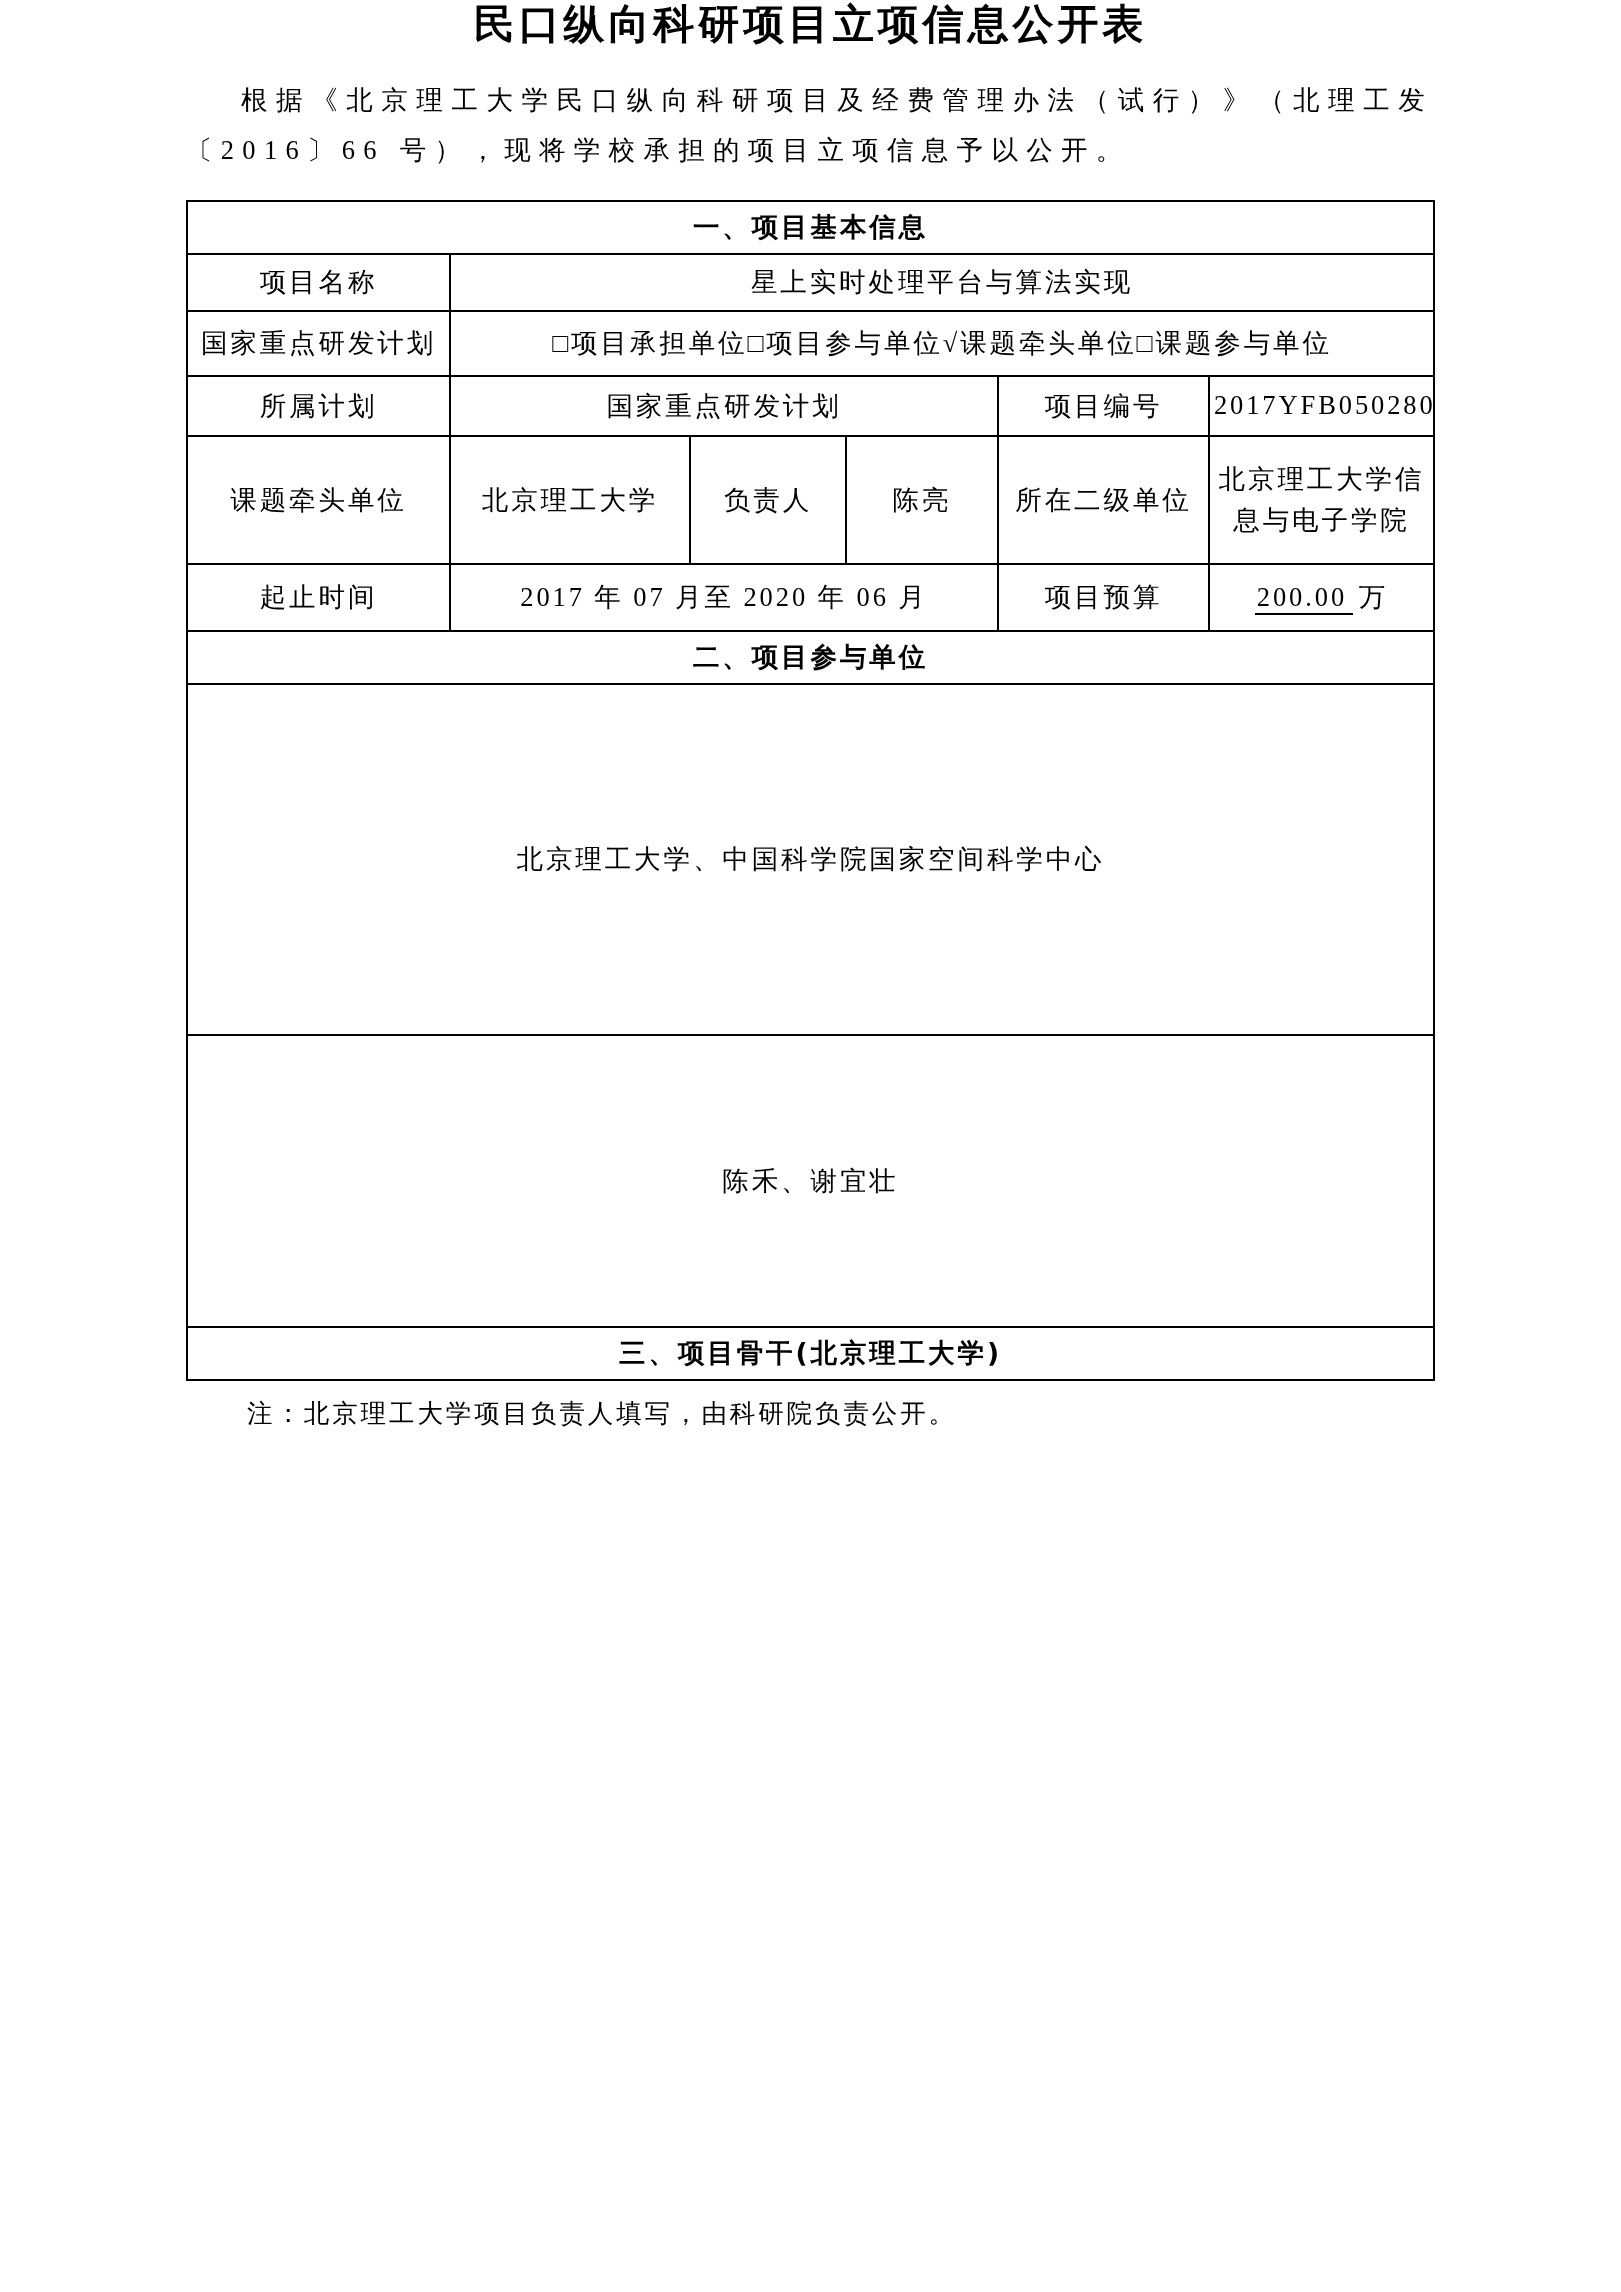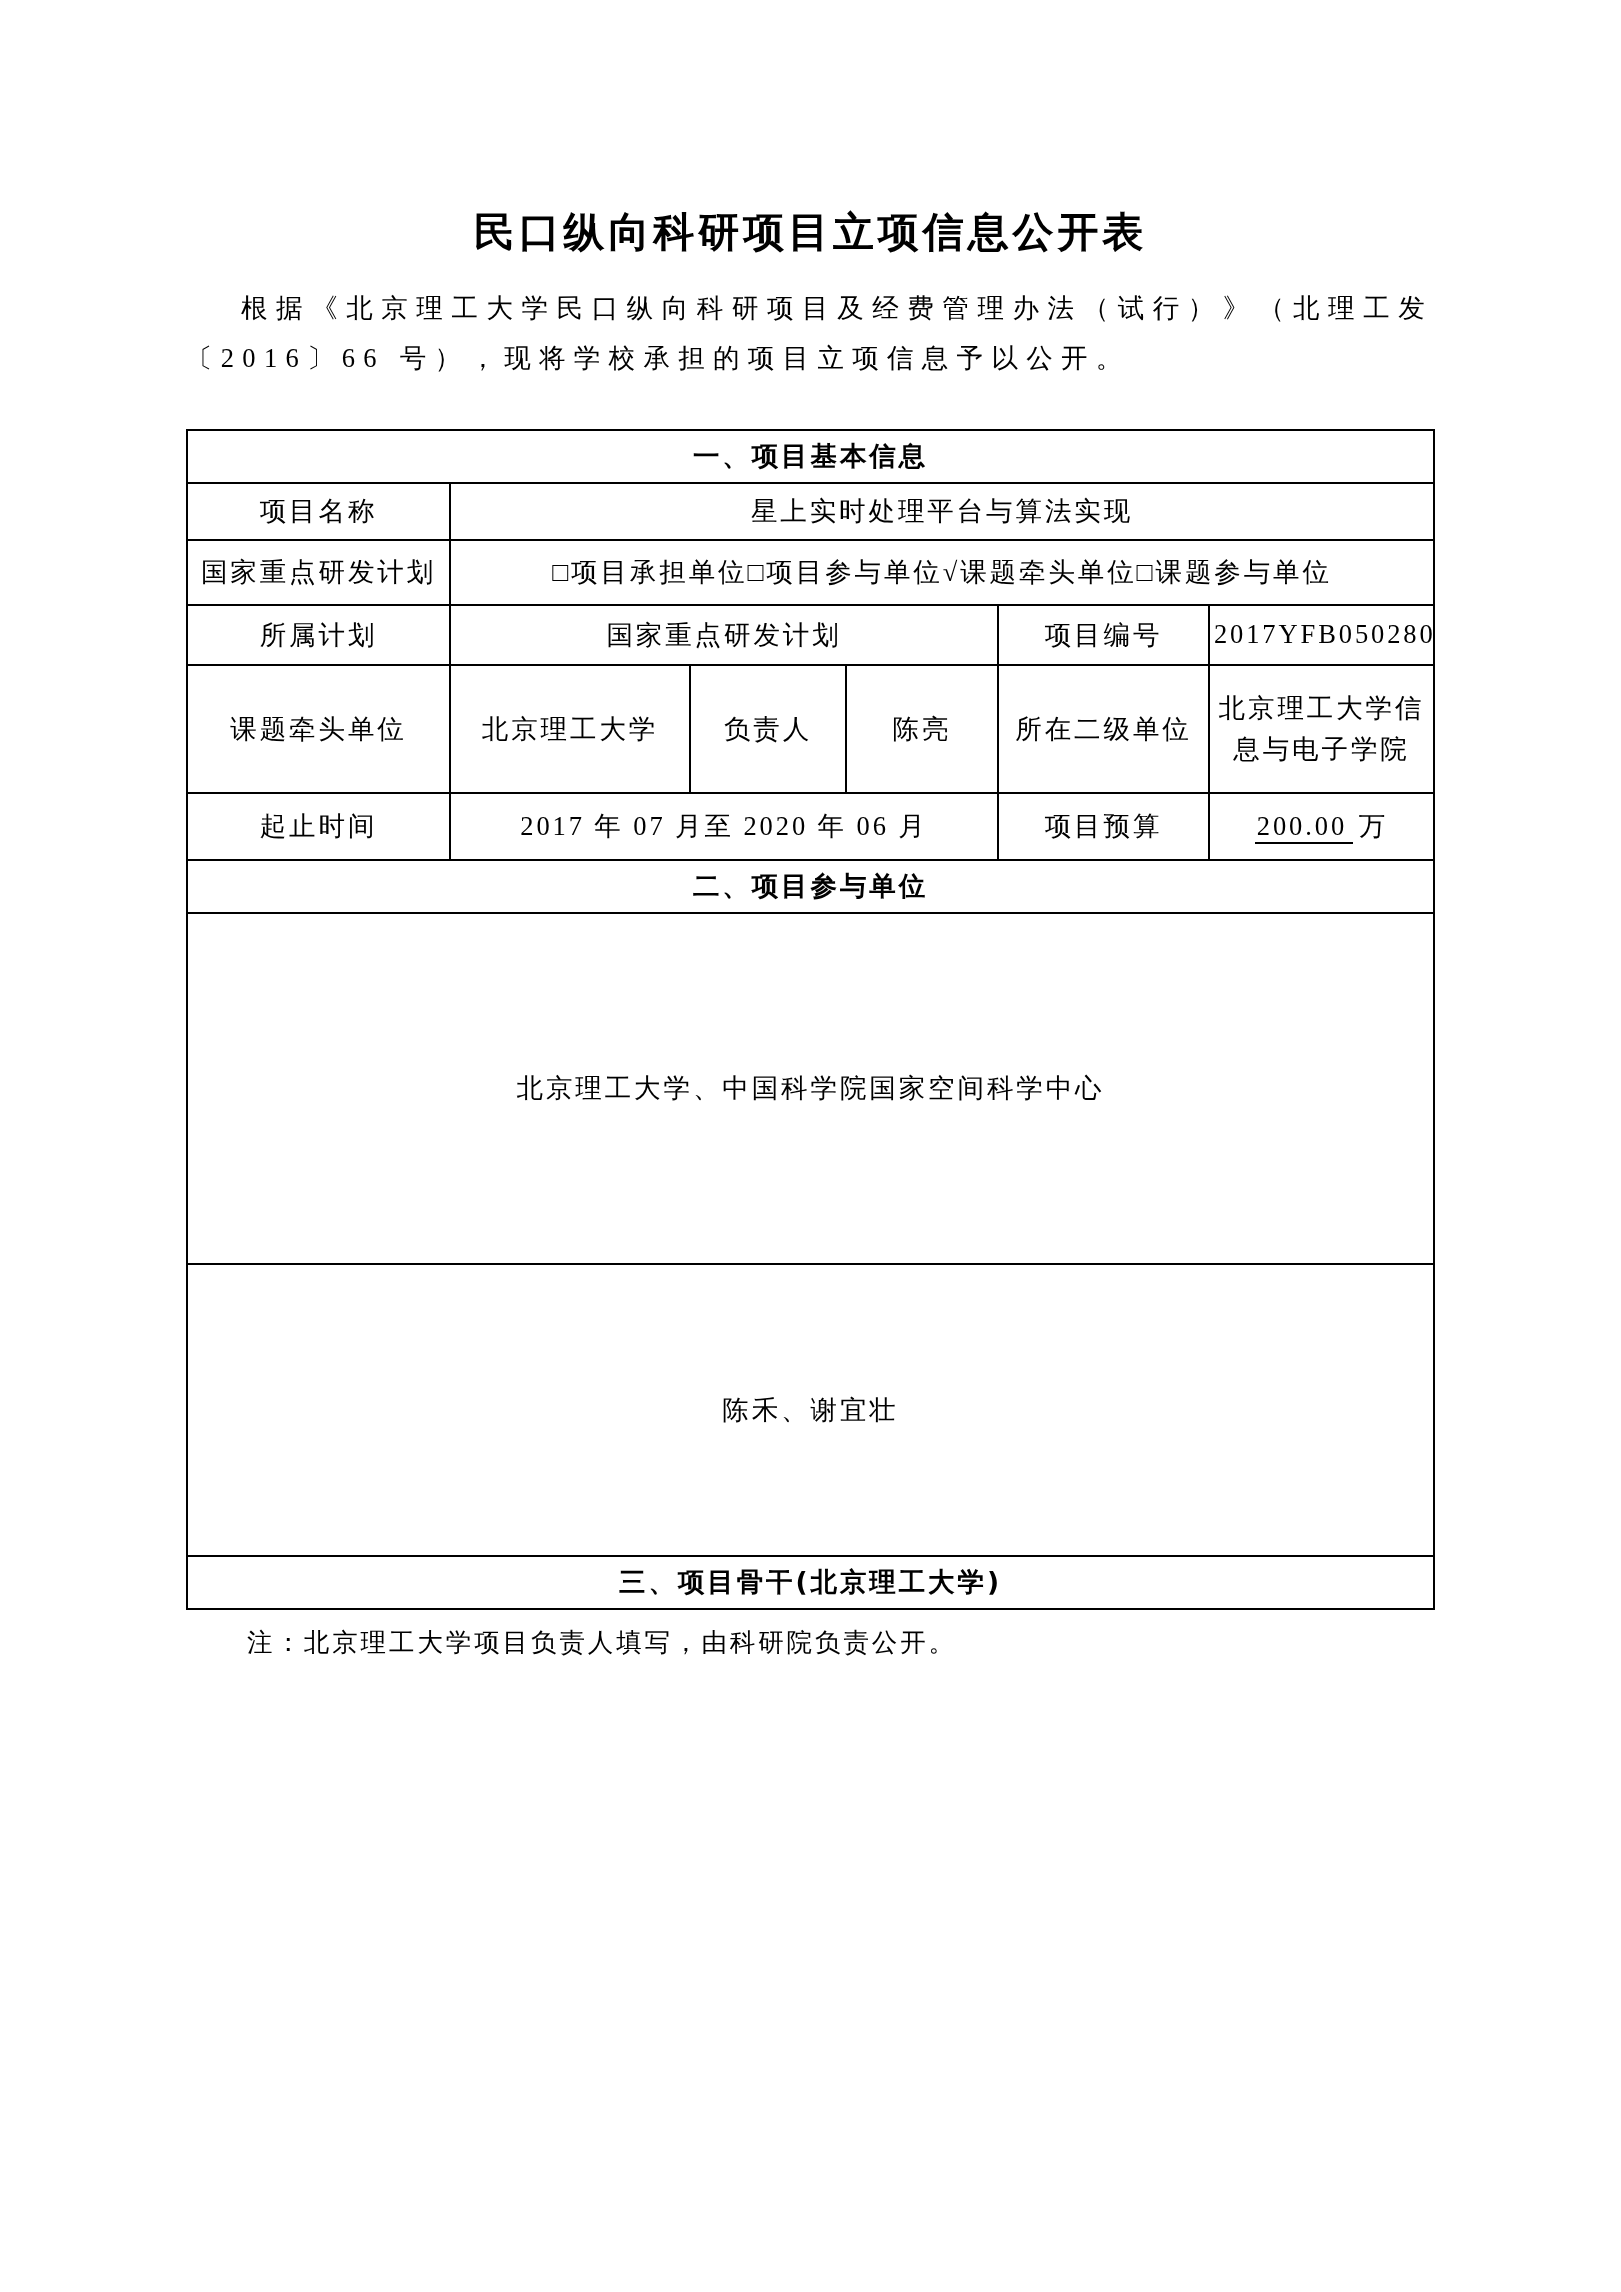--- a/index.html
+++ b/index.html
@@ -9,42 +9,41 @@
     height: 2293px;
     margin: 0 auto;
     background: #ffffff;
     color: #000000;
     font-family: "Liberation Serif", "DejaVu Serif", serif;
     box-sizing: border-box;
     overflow: hidden;
   }
   .title {
     margin: 0;
-    padding-top: 208px;
     text-align: center;
     font-family: "DejaVu Sans", "Liberation Sans", sans-serif;
     font-weight: bold;
     font-size: 41px;
     letter-spacing: 3.9px;
     line-height: 1.2;
   }
   .intro {
     margin: 25.5px 188px 0 186px;
     width: 1247px;
     box-sizing: border-box;
     font-size: 26.5px;
     letter-spacing: 8.3px;
     line-height: 50px;
     text-align: justify;
     text-indent: 55px;
   }
   table.main {
     border-collapse: collapse;
     table-layout: fixed;
-    margin: 46px 0 0 186px;
+    margin: 25px 0 0 186px;
     width: 1247px;
     padding-left: 29px;
   }
   table.main td {
     border: 2.9px solid #000000;
     font-size: 26.5px;
     letter-spacing: 2.9px;
     text-align: center;
     vertical-align: middle;
     padding: 2px 3.9px;

